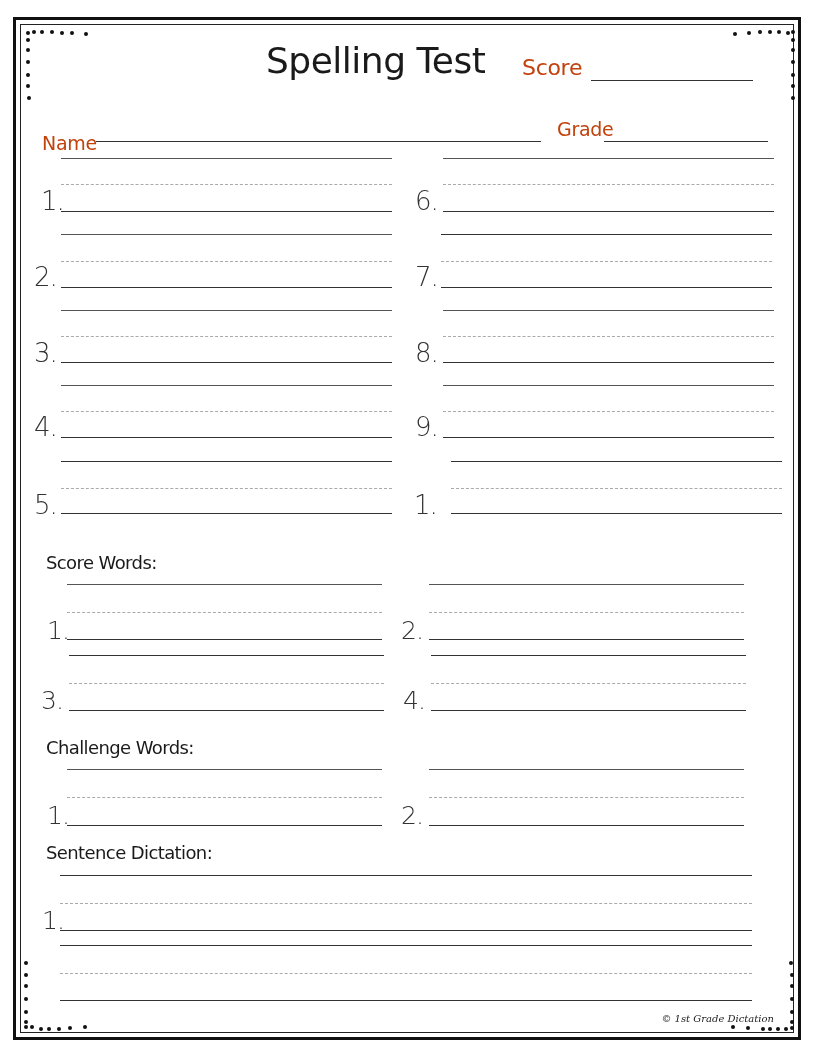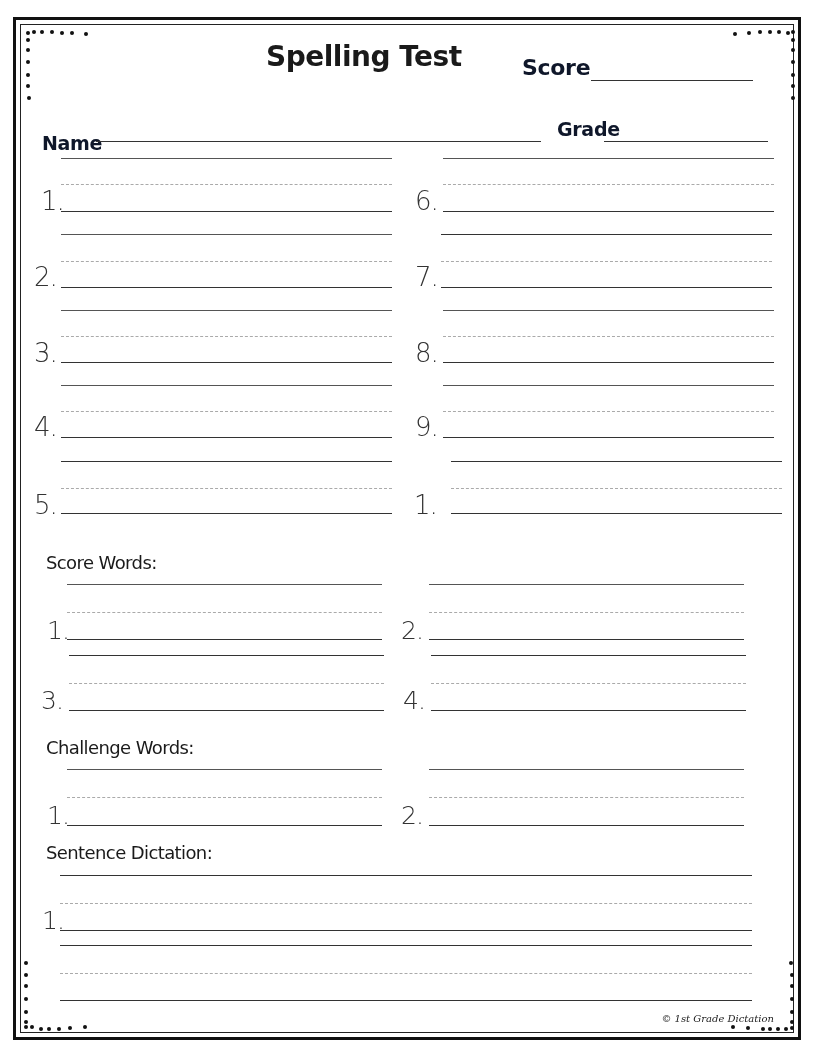--- a/index.html
+++ b/index.html
@@ -1,21 +1,21 @@
 <!DOCTYPE html>
 <html><head>
 <meta charset="utf-8">
 <style>
   html, body { margin:0; padding:0; background:#ffffff; }
   body { width:816px; height:1056px; position:relative; overflow:hidden; font-family:"DejaVu Sans", sans-serif; color:#1a1a1a; }
   .frame-outer { position:absolute; left:13px; top:17px; width:788px; height:1023px; border:3px solid #111; box-sizing:border-box; }
   .frame-inner { position:absolute; left:20px; top:24px; width:774px; height:1009px; border:1.5px solid #222; box-sizing:border-box; }
   .dot { position:absolute; width:4px; height:4px; border-radius:50%; background:#111; }
-  .title { position:absolute; left:266px; top:40px; font-size:28px; letter-spacing:-0.5px; font-weight:700;text-align:right; }
-  .label { position:absolute; font-size:19px; color:#0f172a; font-weight:700; letter-spacing:-0.3px; }
+  .title { position:absolute; left:266px; top:40px; font-size:36px; letter-spacing:-0.5px; font-weight:400;text-align:right; }
+  .label { position:absolute; font-size:19px; color:#c2410c; font-weight:400; letter-spacing:-0.3px; }
   .hline { position:absolute; height:0; border-top:1.5px solid #333; }
   .hline.light { border-top:1.3px solid #555; }
   .dline { position:absolute; height:0; border-top:1.3px dashed #aaa; }
   .num { position:absolute; font-size:26px; color:#333; letter-spacing:-1px; font-weight:300; }
   .num.sm { font-size:25px; }
   .section-title { position:absolute; font-size:18px; color:#1a1a1a; letter-spacing:-0.6px; }
   .copyright { position:absolute; right:42px; top:1013px; font-family:"DejaVu Serif", serif; font-style:italic; font-size:10px; color:#222; }
 </style>
 </head>
 <body>

